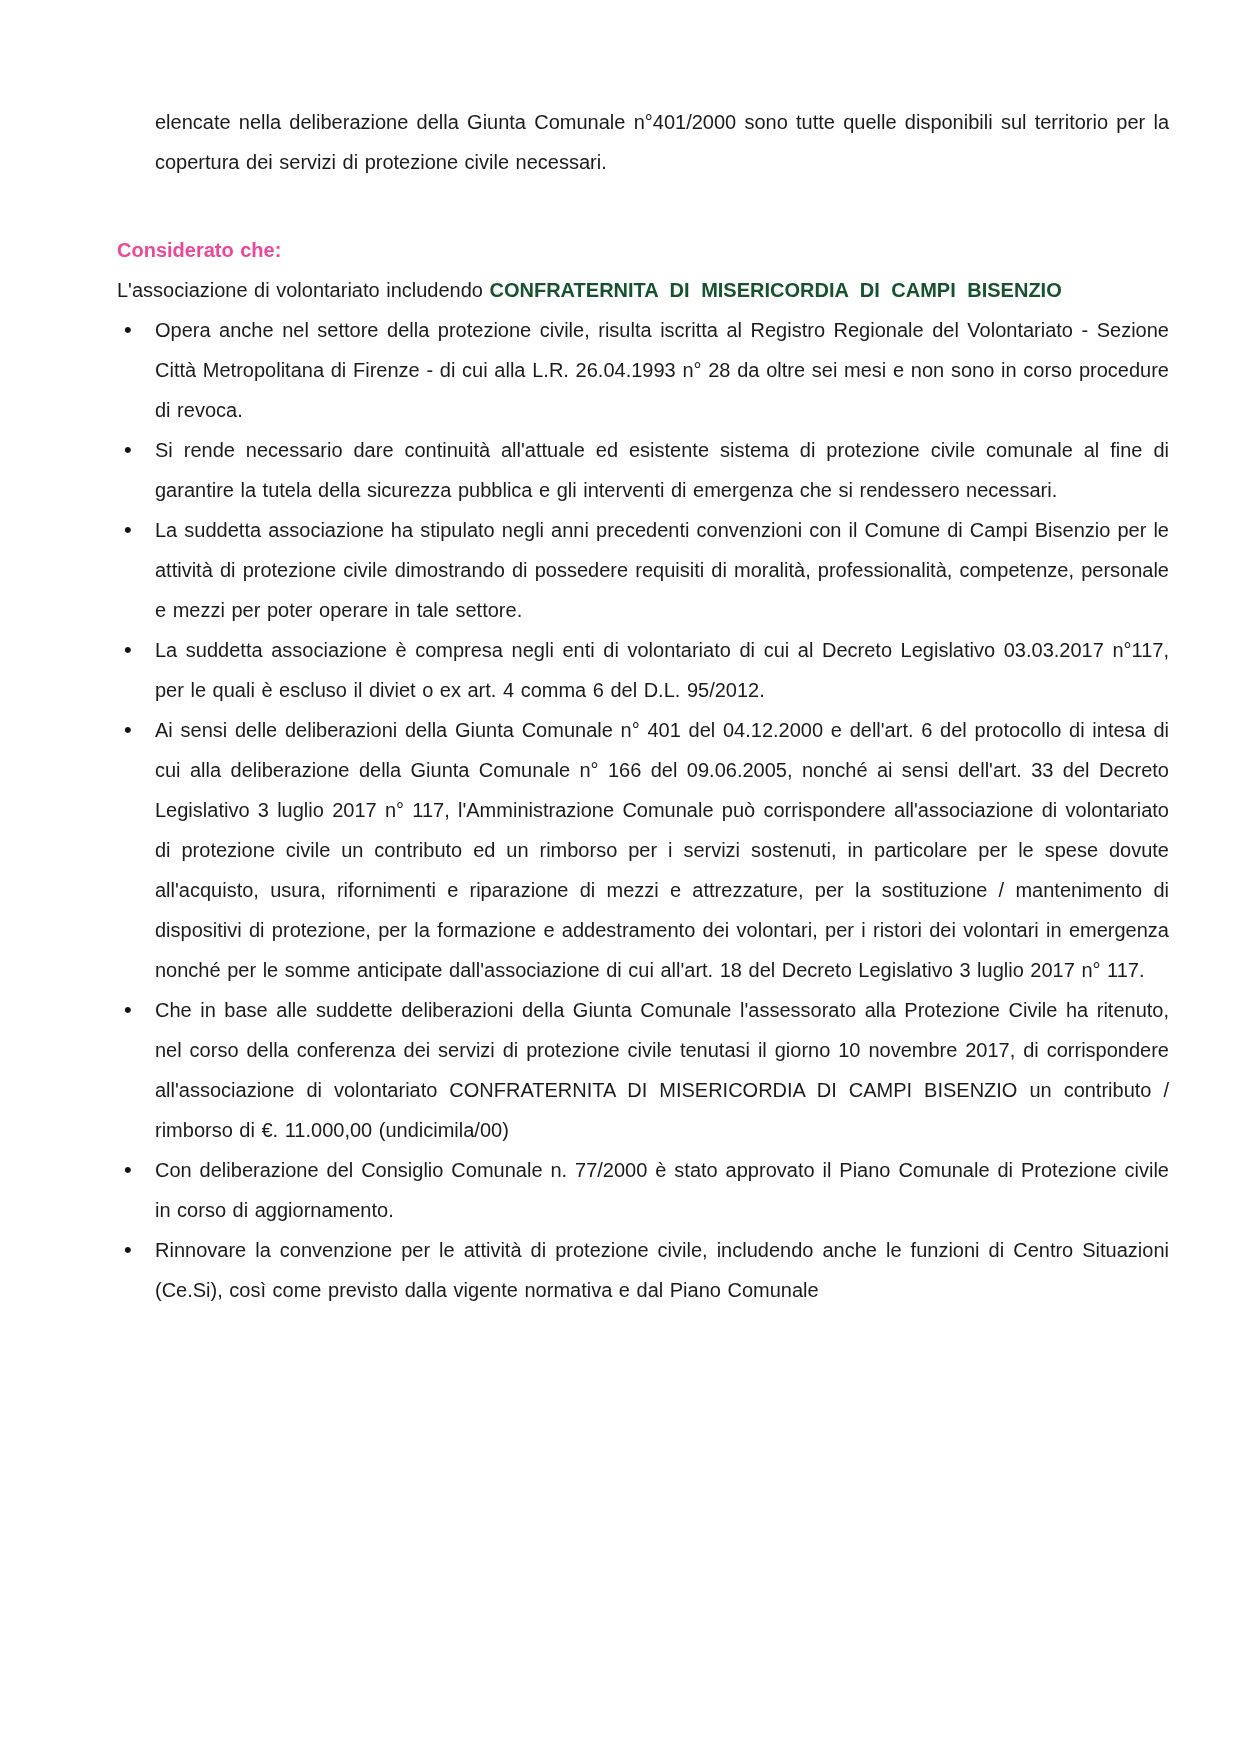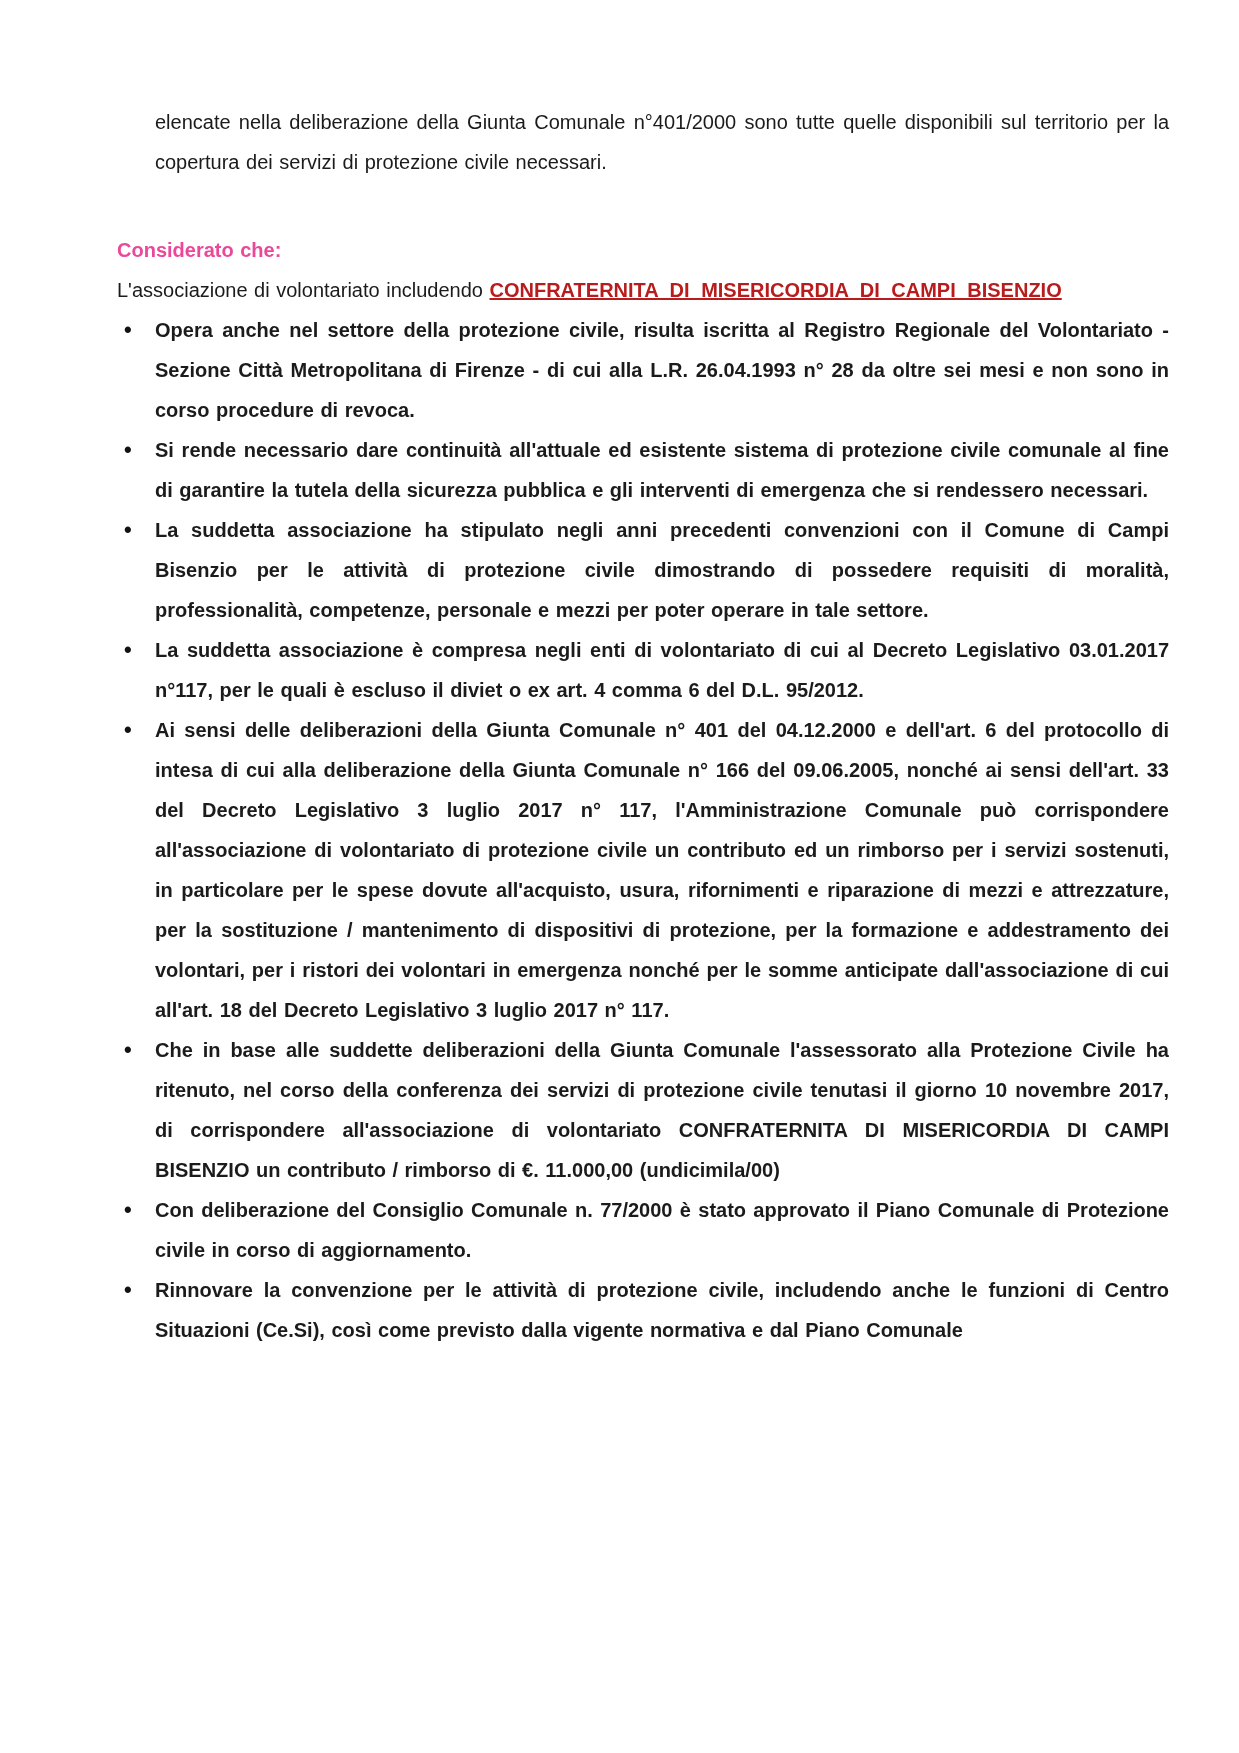--- a/index.html
+++ b/index.html
@@ -39,27 +39,25 @@
   }
   .heading-2 {
     margin-top: 39px;
   }
   .lead-paragraph {
     padding-left: 50px;
     text-indent: -50px;
   }
   .lead-paragraph b {
     font-weight: bold;
-    color: #b91c1c;
+    color: #14532d;
     word-spacing: 6px;
-    text-decoration: underline;
   }
   ul.bullets {
     list-style: none;
-    font-weight: bold;
   }
   ul.bullets li {
     position: relative;
     padding-left: 38px;
   }
   ul.bullets li::before {
     content: "\2022";
     position: absolute;
     left: 7px;
     top: 0;
@@ -76,21 +74,21 @@
   <p class="cont-paragraph">elencate nella deliberazione della Giunta Comunale n°401/2000 sono tutte quelle disponibili sul territorio per la copertura dei servizi di protezione civile necessari.</p>
 
   <p class="heading">Considerato che:</p>
 
   <p class="lead-paragraph"><span>L'associazione di volontariato includendo</span> <b>CONFRATERNITA DI MISERICORDIA DI CAMPI BISENZIO</b></p>
 
   <ul class="bullets">
     <li>Opera anche nel settore della protezione civile, risulta iscritta al Registro Regionale del Volontariato - Sezione Città Metropolitana di Firenze - di cui alla L.R. 26.04.1993 n° 28 da oltre sei mesi e non sono in corso procedure di revoca.</li>
     <li>Si rende necessario dare continuità all'attuale ed esistente sistema di protezione civile comunale al fine di garantire la tutela della sicurezza pubblica e gli interventi di emergenza che si rendessero necessari.</li>
     <li>La suddetta associazione ha stipulato negli anni precedenti convenzioni con il Comune di Campi Bisenzio per le attività di protezione civile dimostrando di possedere requisiti di moralità, professionalità, competenze, personale e mezzi per poter operare in tale settore.</li>
-    <li>La suddetta associazione è compresa negli enti di volontariato di cui al Decreto Legislativo 03.01.2017 n°117, per le quali è escluso il diviet o ex art. 4 comma 6 del D.L. 95/2012.</li>
+    <li>La suddetta associazione è compresa negli enti di volontariato di cui al Decreto Legislativo 03.03.2017 n°117, per le quali è escluso il diviet o ex art. 4 comma 6 del D.L. 95/2012.</li>
     <li>Ai sensi delle deliberazioni della Giunta Comunale n° 401 del 04.12.2000 e dell'art. 6 del protocollo di intesa di cui alla deliberazione della Giunta Comunale n° 166 del 09.06.2005, nonché ai sensi dell'art. 33 del Decreto Legislativo 3 luglio 2017 n° 117, l'Amministrazione Comunale può corrispondere all'associazione di volontariato di protezione civile un contributo ed un rimborso per i servizi sostenuti, in particolare per le spese dovute all'acquisto, usura, rifornimenti e riparazione di mezzi e attrezzature, per la sostituzione / mantenimento di dispositivi di protezione, per la formazione e addestramento dei volontari, per i ristori dei volontari in emergenza nonché per le somme anticipate dall'associazione di cui all'art. 18 del Decreto Legislativo 3 luglio 2017 n° 117.</li>
     <li>Che in base alle suddette deliberazioni della Giunta Comunale l'assessorato alla Protezione Civile ha ritenuto, nel corso della conferenza dei servizi di protezione civile tenutasi il giorno 10 novembre 2017, di corrispondere all'associazione di volontariato CONFRATERNITA DI MISERICORDIA DI CAMPI BISENZIO un contributo / rimborso di €. 11.000,00 (undicimila/00)</li>
     <li>Con deliberazione del Consiglio Comunale n. 77/2000 è stato approvato il Piano Comunale di Protezione civile in corso di aggiornamento.</li>
   </ul>
 
 
   <ul class="bullets">
     <li>Rinnovare la convenzione per le attività di protezione civile, includendo anche le funzioni di Centro Situazioni (Ce.Si), così come previsto dalla vigente normativa e dal Piano Comunale</li>
   </ul>
 

